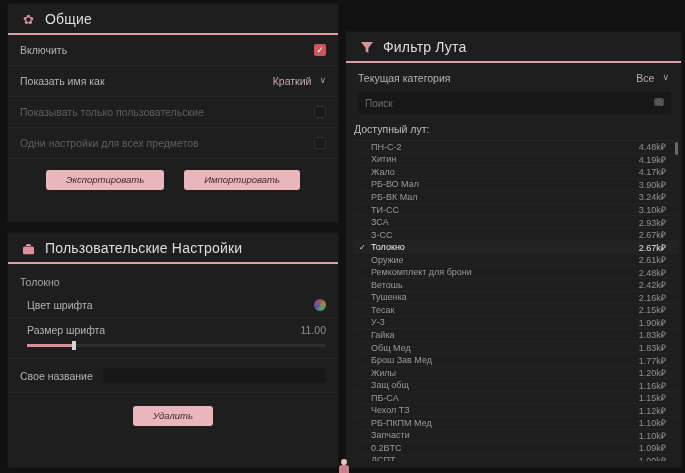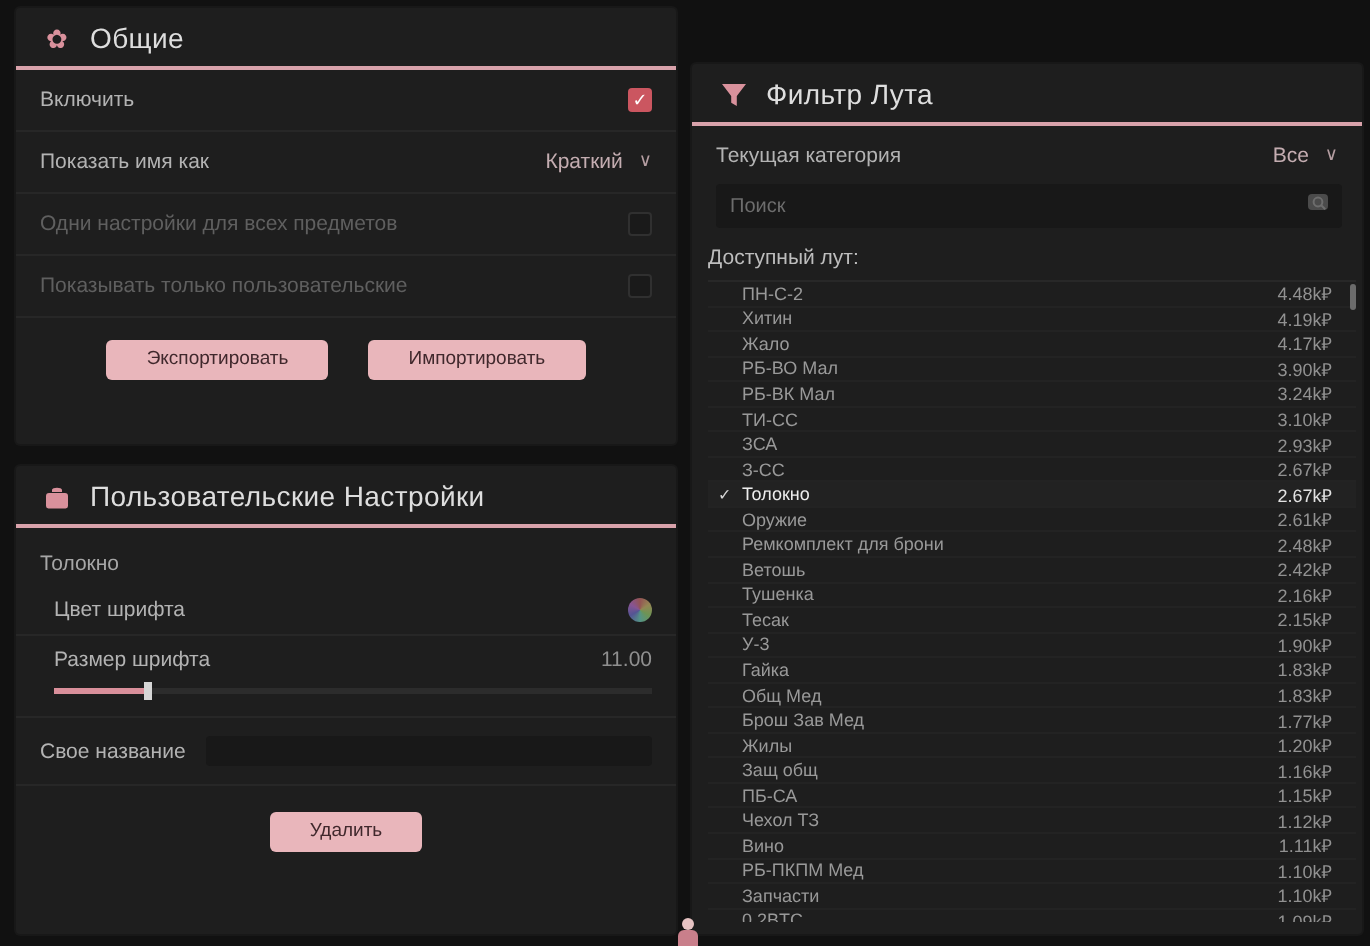--- a/index.html
+++ b/index.html
@@ -27,21 +27,21 @@
     padding:9px 12px;border-bottom:1px solid #272727;font-size:10.5px;color:#b3b3b3;}
   .g-row .lbl{color:#b3b3b3;}
   .g-row.dim .lbl{color:#5f5f5f;}
   .cb{width:12px;height:12px;border-radius:2px;background:#cb5660;color:#fff;
     font-size:9px;line-height:12px;text-align:center;flex:0 0 auto;}
   .cb.off{background:#1a1a1a;border:1px solid #303030;color:transparent;}
   .select{display:flex;align-items:flex-start;gap:8px;color:#c4adb1;font-size:10.5px;cursor:default;}
   .chev{color:#b49da1;font-size:9px;}
   .btn-row{display:flex;justify-content:center;gap:20px;padding:11px 12px 10px;}
   .btn{background:#e9b6bb;color:#40282c;font-size:9.5px;padding:5px 20px;border-radius:3px;
-    border:none;font-family:inherit;line-height:1;}
+    border:none;font-family:inherit;line-height:1;font-style:italic;}
 
   
   .item-label{color:#a6a6a6;font-size:10.5px;padding:12px 12px 5px;}
   .c-row{display:flex;justify-content:space-between;align-items:center;
     padding:6px 12px 6px 19px;border-bottom:1px solid #272727;font-size:10.5px;color:#b3b3b3;}
   .c-block{border-bottom:1px solid #272727;padding:6px 12px 8px 19px;font-size:10.5px;color:#b3b3b3;}
   .c-block .head{display:flex;justify-content:space-between;align-items:center;}
   .c-val{color:#8f8f8f;}
   .colorwheel{width:12px;height:12px;border-radius:50%;
     background:conic-gradient(#b66,#ba6,#8b6,#6ba,#66b,#a6b,#b66);
@@ -99,25 +99,25 @@
         <span class="cb">✓</span>
       </div>
       <div class="g-row">
         <span class="lbl">Показать имя как</span>
         <span class="select">
           <span>Краткий</span>
           <span class="chev">∨</span>
         </span>
       </div>
       <div class="g-row dim">
+        <span class="lbl">Показывать только пользовательские</span>
+        <span class="cb off"></span>
+      </div>
+      <div class="g-row dim">
         <span class="lbl">Одни настройки для всех предметов</span>
-        <span class="cb off"></span>
-      </div>
-      <div class="g-row dim">
-        <span class="lbl">Показывать только пользовательские</span>
         <span class="cb off"></span>
       </div>
       <div class="btn-row">
         <button class="btn">Экспортировать</button>
         <button class="btn">Импортировать</button>
       </div>
     </div>
 
     <div class="card card-custom">
       <div class="card-header">
@@ -310,25 +310,20 @@
     <span class="lname">ПБ-СА</span>
     <span class="lval">1.15k₽</span>
   </div>
 
   <div class="lrow">
     <span class="lcheck"></span>
     <span class="lname">Чехол ТЗ</span>
     <span class="lval">1.12k₽</span>
   </div>
 
-  <div class="lrow">
-    <span class="lcheck"></span>
-    <span class="lname">Вино</span>
-    <span class="lval">1.11k₽</span>
-  </div>
 
   <div class="lrow">
     <span class="lcheck"></span>
     <span class="lname">РБ-ПКПМ Мед</span>
     <span class="lval">1.10k₽</span>
   </div>
 
   <div class="lrow">
     <span class="lcheck"></span>
     <span class="lname">Запчасти</span>

